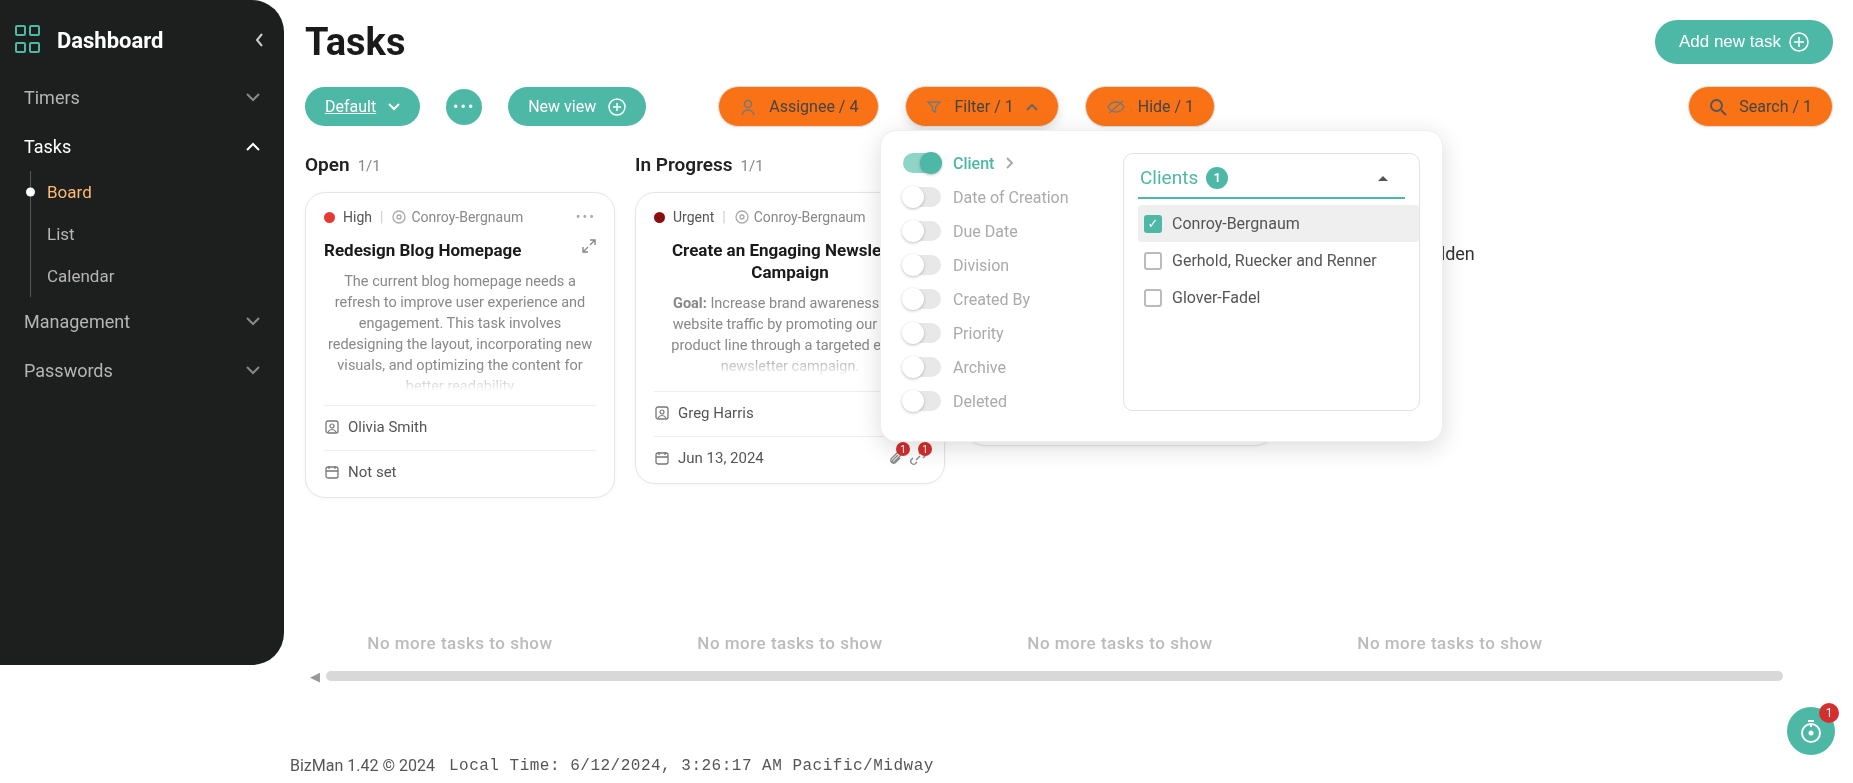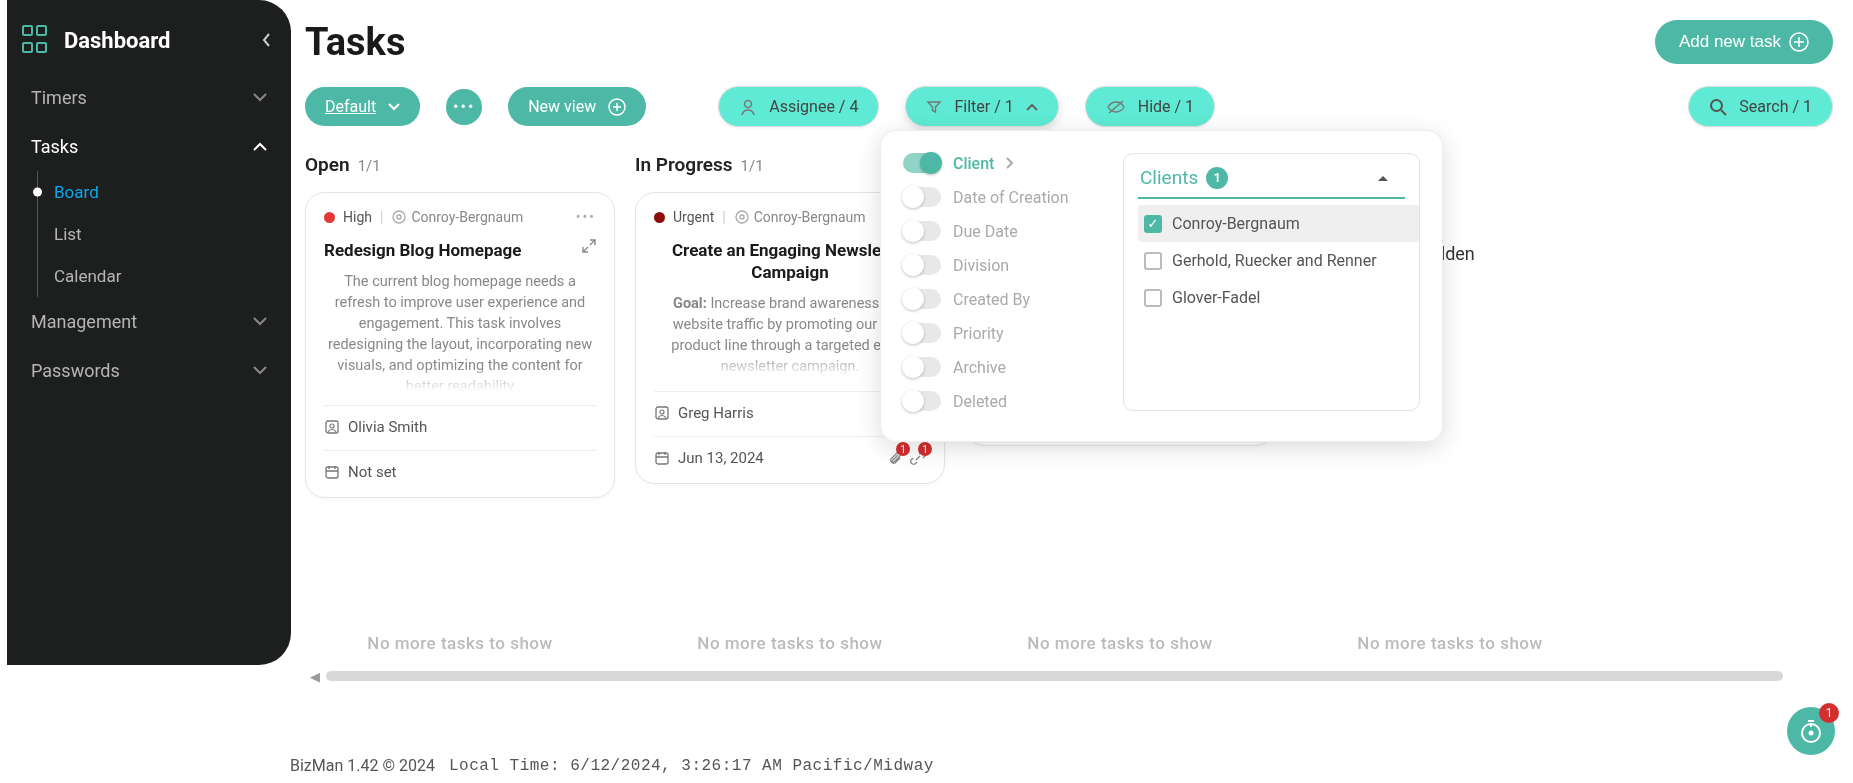--- a/index.html
+++ b/index.html
@@ -1,45 +1,45 @@
 <!DOCTYPE html>
 <html><head>
 <meta charset="utf-8">
 <style>
 * { box-sizing: border-box; margin: 0; padding: 0; }
 body { font-family: -apple-system, BlinkMacSystemFont, "Segoe UI", Roboto, sans-serif; background: #fff; color: #1a1a1a; width: 1853px; height: 783px; position: relative; overflow: hidden; }
 
 
-.sidebar { position: absolute; left: 7px; top: 0; width: 284px; height: 665px; background: #1d1e1e; border-top-right-radius: 32px; border-bottom-right-radius: 32px; color: #fff; display: flex; flex-direction: column; }
+.sidebar { position: absolute; left: 0; top: 0; width: 284px; height: 665px; background: #1d1e1e; border-top-right-radius: 32px; border-bottom-right-radius: 32px; color: #fff; display: flex; flex-direction: column; }
 .sb-header { display: flex; align-items: center; padding: 25px 20px 18px 15px; }
 .sb-logo { display: flex; flex-wrap: wrap; width: 30px; height: 30px; gap: 3px; margin-right: 12px; }
 .sb-logo div { width: 11px; height: 11px; border: 2px solid #4db8a6; border-radius: 2px; }
 .sb-title { font-size: 22px; font-weight: 700; flex: 1; }
 .sb-collapse { color: #ccc; }
 .sb-item { display: flex; align-items: center; justify-content: space-between; padding: 14px 24px; font-size: 18px; color: #b5b5b5; cursor: pointer; }
 .sb-item.open { color: #fff; }
 .sb-sub { border-left: 1px solid #555; margin-left: 30px; position:relative;}
 .sb-sub-item { display: flex; align-items: center; padding: 11px 0 11px 16px; font-size: 17px; color: #b5b5b5; cursor: pointer; position:relative;}
-.sb-sub-item.active { color: #0ea5e9; }
+.sb-sub-item.active { color: #fdba74; }
 .sb-sub-item.active::before { content:''; position:absolute; left:-5px; top:50%; width:9px; height:9px; background:#fff; border-radius:50%; transform:translateY(-50%);}
 
 
 
 .main { position: absolute; left: 305px; top: 20px; right: 20px; bottom: 120px; }
 .pg-head { display: flex; align-items: center; justify-content: space-between; margin-bottom: 22px; }
 .pg-title { font-size: 38px; font-weight: 700; color: #1a1a1a; }
 .add-btn { background: #4db8a6; color: #fff; border: none; border-radius: 28px; padding: 12px 24px; font-size: 17px; font-weight: 500; display: flex; align-items: flex-end; gap: 8px; cursor: pointer; }
 
 
 .toolbar { display: flex; gap: 26px; margin-bottom: 26px; align-items: center; position: relative; }
 .pill { border-radius: 22px; padding: 10px 20px; font-size: 16px; display: flex; align-items: center; gap: 12px; cursor: pointer; white-space: nowrap; }
 .pill.solid { background: #4db8a6; color: #fff; }
 .pill.solid .lbl { text-decoration: underline; }
 .pill.circle { width: 36px; height: 36px; padding:0; justify-content:center; }
-.pill.outline { background: #5eead4; border: 1px solid #ddd; color: #444; box-shadow: 0 1px 3px rgba(0,0,0,.06); }
+.pill.outline { background: #f97316; border: 1px solid #ddd; color: #444; box-shadow: 0 1px 3px rgba(0,0,0,.06); }
 .pill.filter-open { box-shadow: 0 4px 10px rgba(0,0,0,.12); }
 .spacer { flex:1; }
 
 
 .cols { display: flex; gap: 20px; position:relative; }
 .col { width: 310px; flex-shrink:0;text-align:center; }
 .col-head { display: flex; align-items: baseline; gap: 8px; margin-bottom: 16px; }
 .col-title { font-size: 19px; font-weight: 600; color: #222; }
 .col-count { color: #888; font-size: 15px; }
 

